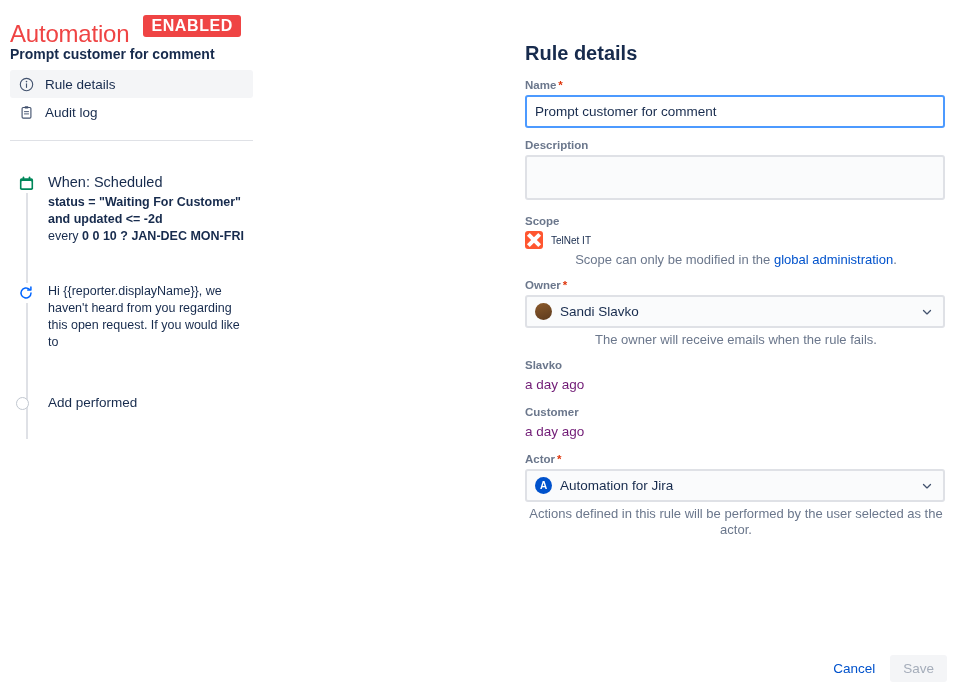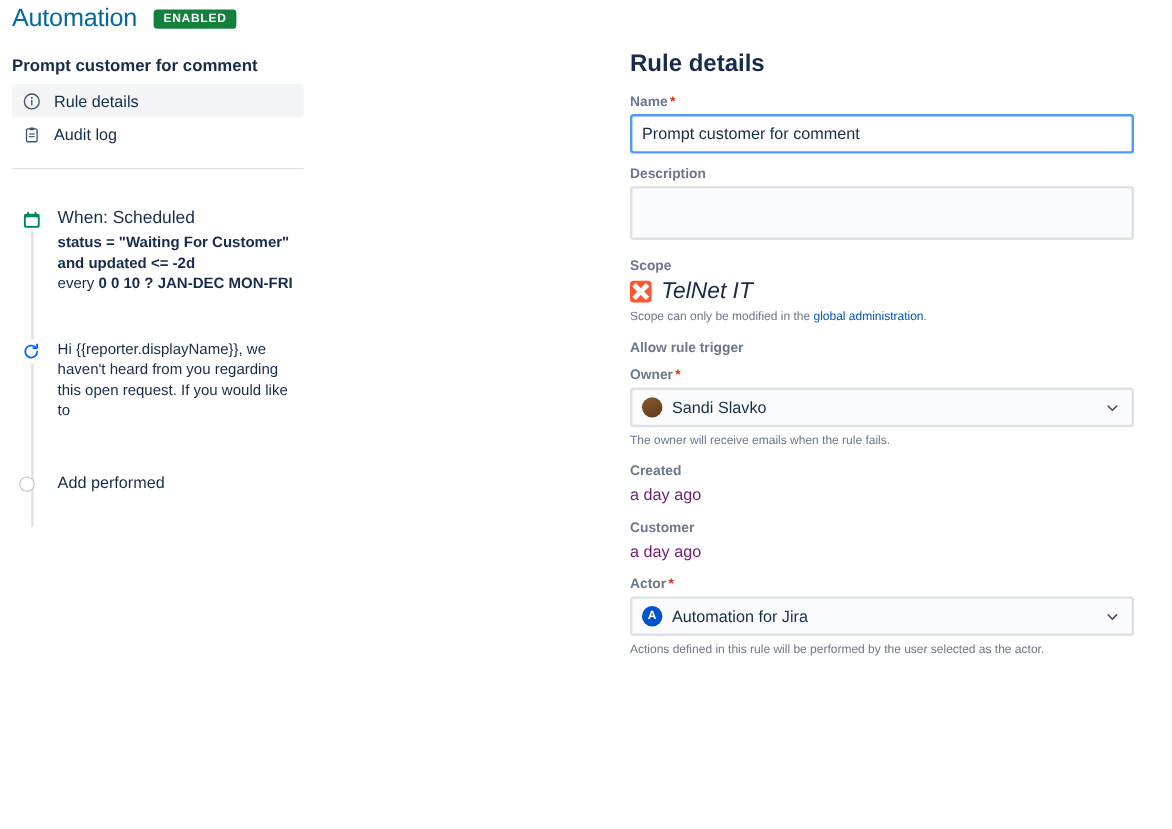--- a/index.html
+++ b/index.html
@@ -17,29 +17,30 @@
     background: #fff;
   }
 
   
   .header {
     position: absolute;
     left: 10px; top: 4px;
     display: flex; align-items: center; gap: 14px;
   }
   .header-title {
-    font-size: 21px;
+    font-size: 24px;
     font-weight: 400;
-    color: #0369a1;
+    color: #ef4444;
     letter-spacing: -0.2px;
+    margin-top: 16px;
   }
   .badge-enabled {
-    background: #15803d;
+    background: #ef4444;
     color: #ffffff;
-    font-size: 10px;
+    font-size: 16px;
     font-weight: bold;
     letter-spacing: 0.6px;
     padding: 2px 8px 3px;
     border-radius: 3px;
     line-height: 1.1;
   }
 
   
   .left-panel {
     position: absolute;
@@ -197,25 +198,26 @@
     content: "";
     position: absolute;
     background: #fff;
   }
   .scope-avatar::before {
     left: 7px; top: 1px; width: 4px; height: 16px; transform: rotate(45deg);
   }
   .scope-avatar::after {
     left: 7px; top: 1px; width: 4px; height: 16px; transform: rotate(-45deg);
   }
-  .scope-name { font-size: 19px; color: #172b4d; font-style: italic; }
+  .scope-name { font-size: 10px; color: #172b4d; }
   .help-text {
-    font-size: 10px;
+    font-size: 13px;
     color: #6b778c;
     line-height: 16px;
+    text-align: center;
   }
   .link { color: #0052cc; text-decoration: none; }
 
   .checkbox-row {
     display: flex; gap: 9px;
     margin-top: 3px;
     align-items: flex-start;
   }
   .checkbox {
     width: 13px; height: 13px;
@@ -407,42 +409,41 @@
       <div class="scope-row">
         <span class="scope-avatar"></span>
         <span class="scope-name">TelNet IT</span>
       </div>
       <div class="help-text">
         <span>Scope can only be modified in the </span><a class="link" href="#">global administration</a><span>.</span>
       </div>
     </div>
 
     <div class="field">
-      <label class="field-label">Allow rule trigger</label>
     </div>
 
 
     <div class="field">
       <label class="field-label">
         <span>Owner</span><span class="req">*</span>
       </label>
       <div class="select select-with-avatar">
         <span class="owner-avatar"></span>
         <span>Sandi Slavko</span>
         <span class="chev">
           <svg width="14" height="14" viewBox="0 0 16 16">
               <path d="M4 6.2l4 4 4-4" fill="none" stroke="currentColor" stroke-width="1.5" stroke-linecap="round" stroke-linejoin="round"></path>
             </svg>
         </span>
       </div>
       <div class="help-text" style="margin-top:4px;">The owner will receive emails when the rule fails.</div>
     </div>
 
     <div class="field">
-      <label class="field-label">Created</label>
+      <label class="field-label">Slavko</label>
       <div class="readonly-value">a day ago</div>
     </div>
 
     <div class="field">
       <label class="field-label">Customer</label>
       <div class="readonly-value">a day ago</div>
     </div>
 
     <div class="field">
       <label class="field-label">
@@ -454,14 +455,18 @@
         <span class="chev">
           <svg width="14" height="14" viewBox="0 0 16 16">
               <path d="M4 6.2l4 4 4-4" fill="none" stroke="currentColor" stroke-width="1.5" stroke-linecap="round" stroke-linejoin="round"></path>
             </svg>
         </span>
       </div>
       <div class="help-text" style="margin-top:4px;">Actions defined in this rule will be performed by the user selected as the actor.</div>
     </div>
   </div>
 
+  <div class="footer">
+    <button class="btn-cancel">Cancel</button>
+    <button class="btn-save">Save</button>
+  </div>
 
 </div>
 
 </body></html>

